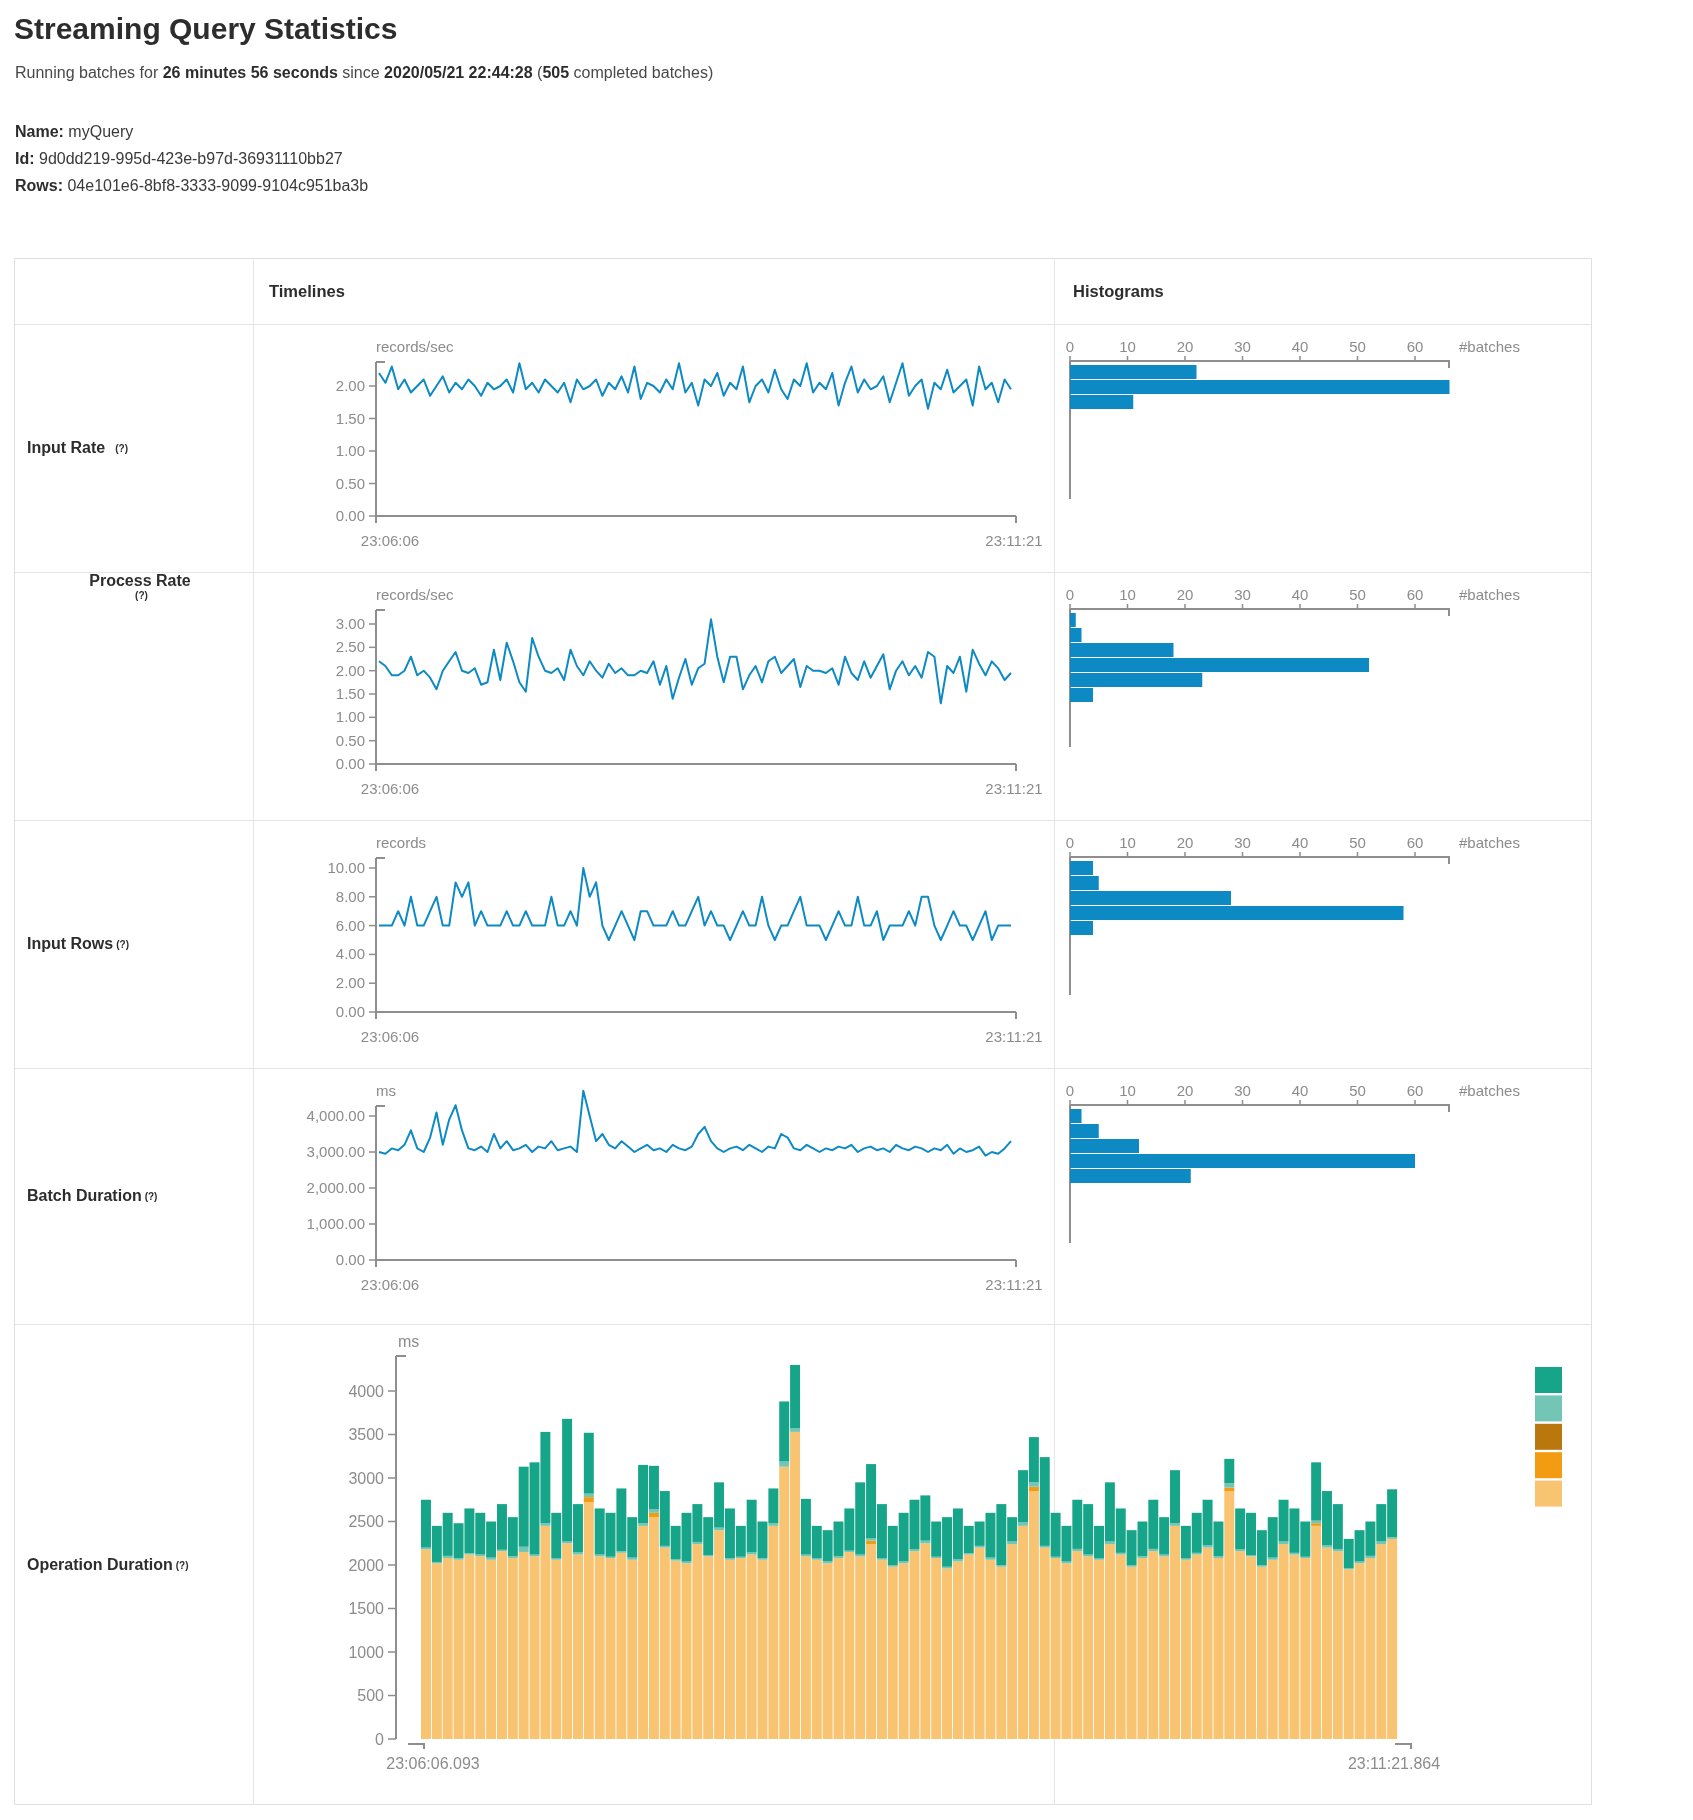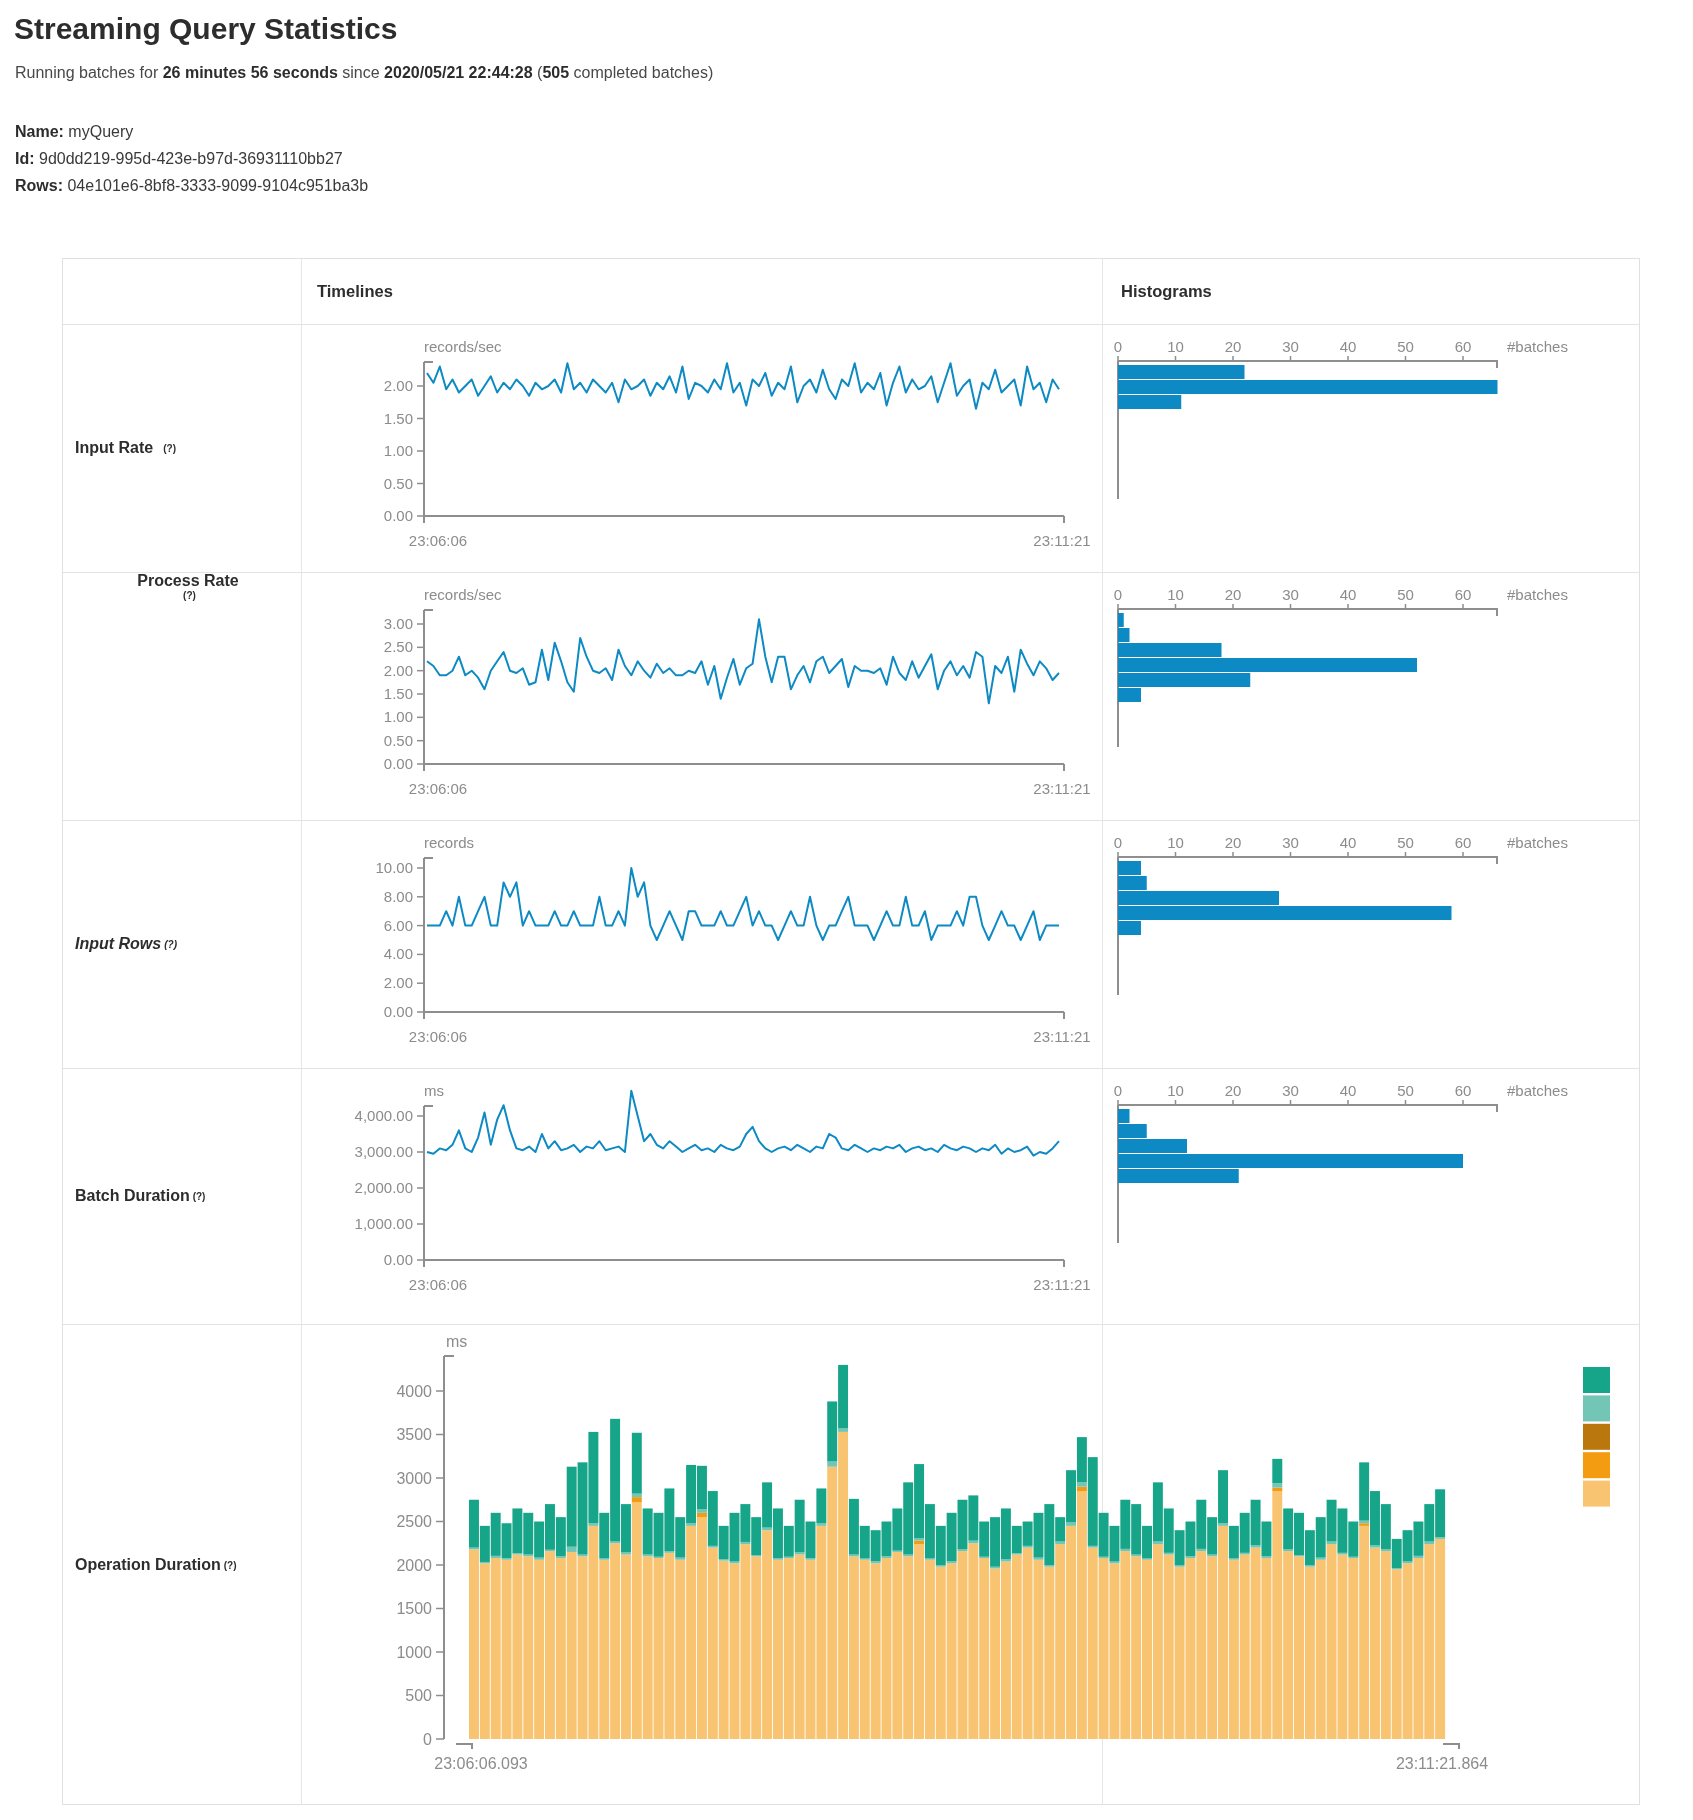--- a/index.html
+++ b/index.html
@@ -2,21 +2,21 @@
 <html><head>
 <meta charset="utf-8">
 <style>
   html,body{margin:0;padding:0;background:#fff;font-family:"Liberation Sans","DejaVu Sans",sans-serif;color:#333;}
   body{width:1693px;height:1820px;position:relative;overflow:hidden;}
   .page-title{position:absolute;left:14px;top:12px;font-size:30px;font-weight:bold;color:#2d2d2d;}
   .subtitle{position:absolute;left:15px;top:64px;font-size:16px;color:#484848;}
   .subtitle b{color:#2d2d2d;}
   .meta{position:absolute;left:15px;top:118px;font-size:16px;line-height:27px;color:#3a3a3a;}
   .meta b{color:#2d2d2d;}
-  .tbl{position:absolute;left:14px;top:258px;width:1578px;height:1547px;border:1px solid #e0e0e0;box-sizing:border-box;margin-left:48px;}
+  .tbl{position:absolute;left:14px;top:258px;width:1578px;height:1547px;border:1px solid #e0e0e0;box-sizing:border-box;}
   .vline{position:absolute;top:0;bottom:0;width:1px;background:#e6e6e6;}
   .hline{position:absolute;left:0;right:0;height:1px;background:#e4e4e4;}
   .hdrcell{position:absolute;top:0;height:65px;display:flex;align-items:center;font-size:16.5px;font-weight:bold;color:#2d2d2d;}
   .rowlabel{position:absolute;display:flex;align-items:center;font-size:16px;font-weight:bold;color:#2d2d2d;padding-left:12px;box-sizing:border-box;}
   .rowlabel sup{font-size:10px;font-weight:bold;margin-left:3px;color:#2d2d2d;cursor:default;}
   svg{position:absolute;overflow:visible;}
   svg text{font-family:"Liberation Sans","DejaVu Sans",sans-serif;}
 </style>
 </head>
 <body>
@@ -44,21 +44,21 @@
     <div class="hdrcell" style="left:254px;">Timelines</div>
     <div class="hdrcell" style="left:1058px;">Histograms</div>
     <div class="rowlabel" style="left:0;top:65px;width:238px;height:248px;gap:7px;">
       <span>Input Rate</span>
       <sup>(?)</sup>
     </div>
     <div class="rowlabel" style="left:0;top:313px;width:238px;height:248px;flex-direction:column;">
       <span>Process Rate</span>
       <sup>(?)</sup>
     </div>
-    <div class="rowlabel" style="left:0;top:561px;width:238px;height:248px;font-style:italic;">
+    <div class="rowlabel" style="left:0;top:561px;width:238px;height:248px;">
       <span>Input Rows</span>
       <sup>(?)</sup>
     </div>
     <div class="rowlabel" style="left:0;top:809px;width:238px;height:256px;">
       <span>Batch Duration</span>
       <sup>(?)</sup>
     </div>
     <div class="rowlabel" style="left:0;top:1065px;width:238px;height:482px;">
       <span>Operation Duration</span>
       <sup>(?)</sup>

